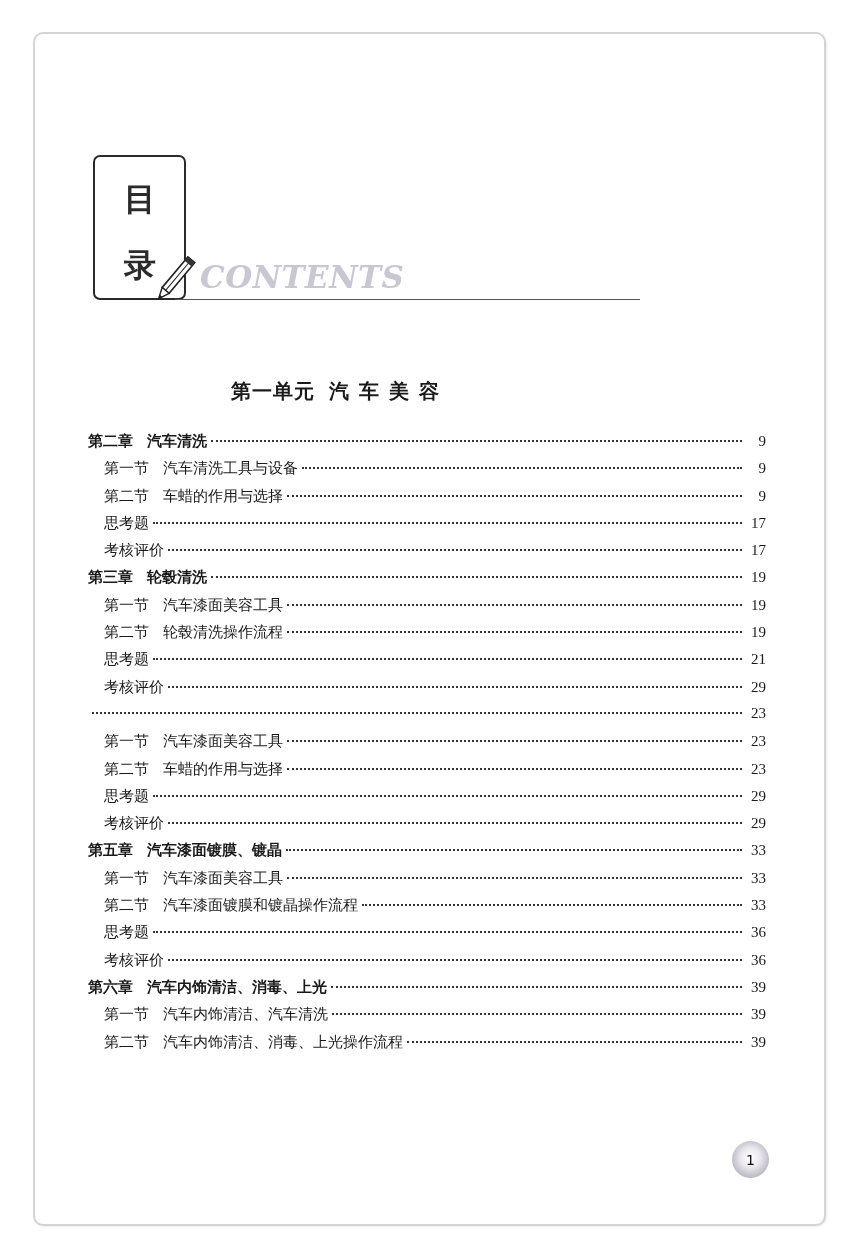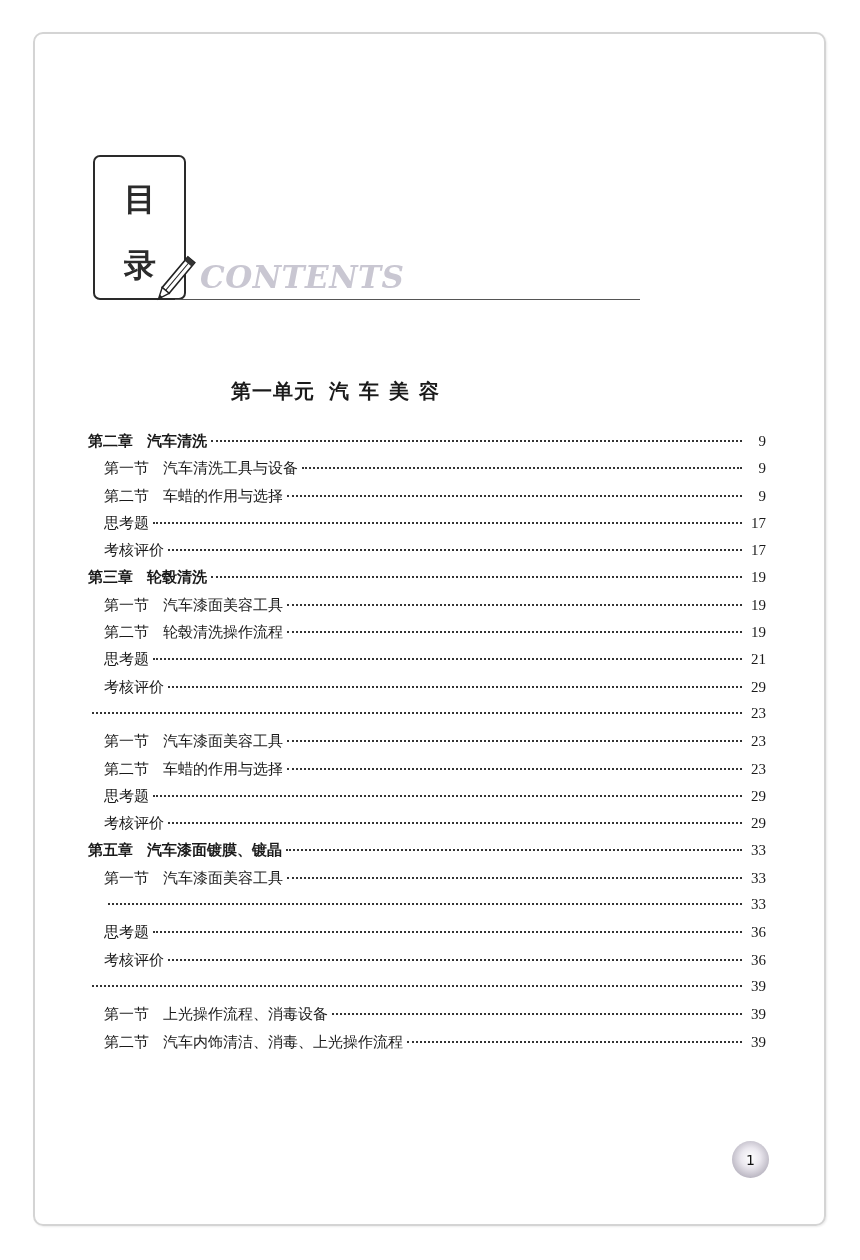--- a/index.html
+++ b/index.html
@@ -168,39 +168,41 @@
       <span class="label"><span class="num">第五章</span><span>汽车漆面镀膜、镀晶</span></span>
       <span class="dots"></span>
       <span class="page">33</span>
     </div>
     <div class="toc-row section">
       <span class="label"><span class="num">第一节</span><span>汽车漆面美容工具</span></span>
       <span class="dots"></span>
       <span class="page">33</span>
     </div>
     <div class="toc-row section">
+      <span class="label"><span class="num">第二节</span><span>汽车漆面镀膜和镀晶操作流程</span></span>
       <span class="dots"></span>
       <span class="page">33</span>
     </div>
     <div class="toc-row section">
       <span class="label"><span>思考题</span></span>
       <span class="dots"></span>
       <span class="page">36</span>
     </div>
     <div class="toc-row section">
       <span class="label"><span>考核评价</span></span>
       <span class="dots"></span>
       <span class="page">36</span>
     </div>
     <div class="toc-row chapter">
+      <span class="label"><span class="num">第六章</span><span>汽车内饰清洁、消毒、上光</span></span>
       <span class="dots"></span>
       <span class="page">39</span>
     </div>
     <div class="toc-row section">
-      <span class="label"><span class="num">第一节</span><span>上光操作流程、消毒设备</span></span>
+      <span class="label"><span class="num">第一节</span><span>汽车内饰清洁、汽车清洗</span></span>
       <span class="dots"></span>
       <span class="page">39</span>
     </div>
     <div class="toc-row section">
       <span class="label"><span class="num">第二节</span><span>汽车内饰清洁、消毒、上光操作流程</span></span>
       <span class="dots"></span>
       <span class="page">39</span>
     </div>
   </div>
 

